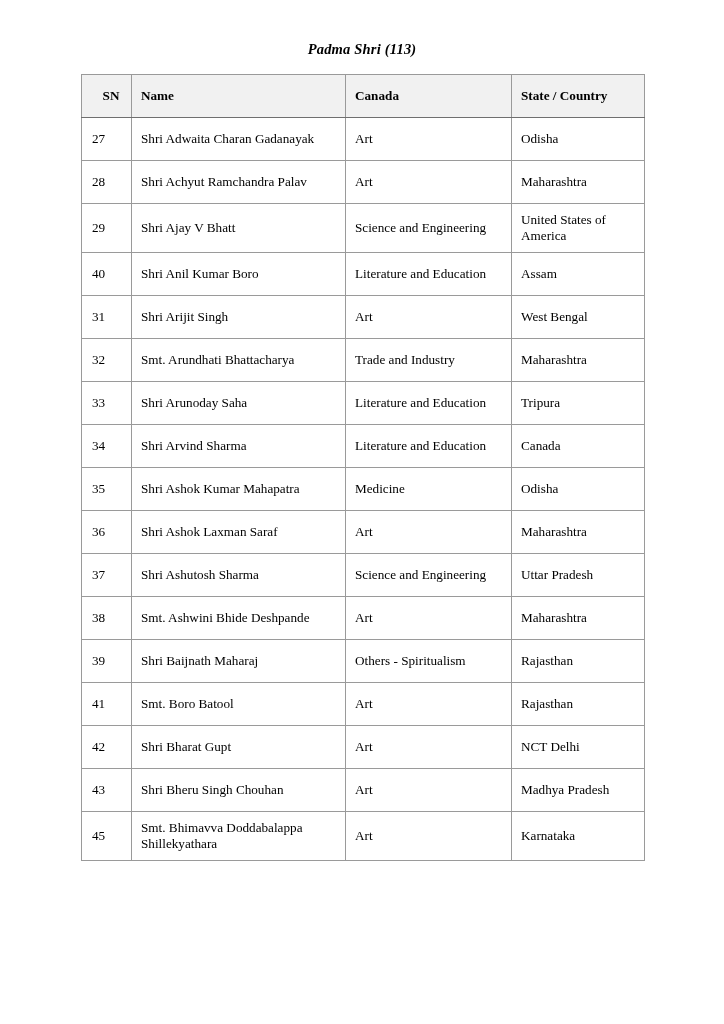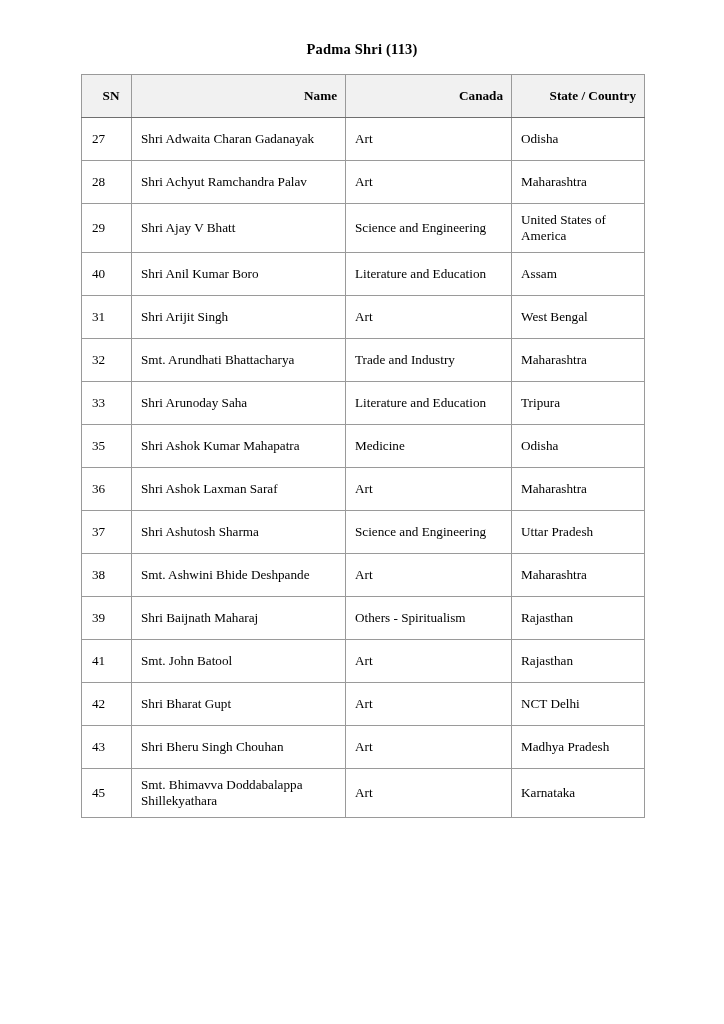--- a/index.html
+++ b/index.html
@@ -24,20 +24,21 @@
   }
   .doc-title {
     position: absolute;
     top: 41px;
     left: 0;
     width: 724px;
     text-align: center;
     font-size: 14.5px;
     font-weight: bold;
     letter-spacing: 0.2px;
+    font-style: italic;
   }
   .table-wrap {
     position: absolute;
     top: 74px;
     left: 81px;
     width: 563px;
   }
   table.awards {
     border-collapse: collapse;
     table-layout: fixed;
@@ -55,21 +56,21 @@
     vertical-align: middle;
     font-size: 13.2px;
     line-height: 1.22;
     padding: 6px 8px 6px 9px;
   }
   table.awards thead th {
     background: #f1f1f1;
     font-weight: bold;
     height: 30px;
     border-bottom: 1px solid #6f6f6f;
-    text-align: right;
+    text-align: left;
   }
   table.awards thead th.sn-head {
     text-align: center;
     padding-left: 17px;
     padding-right: 8px;
   }
   table.awards tbody td {
     height: 30px;
     background: #ffffff;
   }
@@ -142,20 +143,26 @@
             <td>Trade and Industry</td>
             <td>Maharashtra</td>
           </tr>
           <tr>
             <td class="sn-cell">33</td>
             <td>Shri Arunoday Saha</td>
             <td>Literature and Education</td>
             <td>Tripura</td>
           </tr>
           <tr>
+            <td class="sn-cell">34</td>
+            <td>Shri Arvind Sharma</td>
+            <td>Literature and Education</td>
+            <td>Canada</td>
+          </tr>
+          <tr>
             <td class="sn-cell">35</td>
             <td>Shri Ashok Kumar Mahapatra</td>
             <td>Medicine</td>
             <td>Odisha</td>
           </tr>
           <tr>
             <td class="sn-cell">36</td>
             <td>Shri Ashok Laxman Saraf</td>
             <td>Art</td>
             <td>Maharashtra</td>
@@ -173,21 +180,21 @@
             <td>Maharashtra</td>
           </tr>
           <tr>
             <td class="sn-cell">39</td>
             <td>Shri Baijnath Maharaj</td>
             <td>Others - Spiritualism</td>
             <td>Rajasthan</td>
           </tr>
           <tr>
             <td class="sn-cell">41</td>
-            <td>Smt. John Batool</td>
+            <td>Smt. Boro Batool</td>
             <td>Art</td>
             <td>Rajasthan</td>
           </tr>
           <tr>
             <td class="sn-cell">42</td>
             <td>Shri Bharat Gupt</td>
             <td>Art</td>
             <td>NCT Delhi</td>
           </tr>
           <tr>

